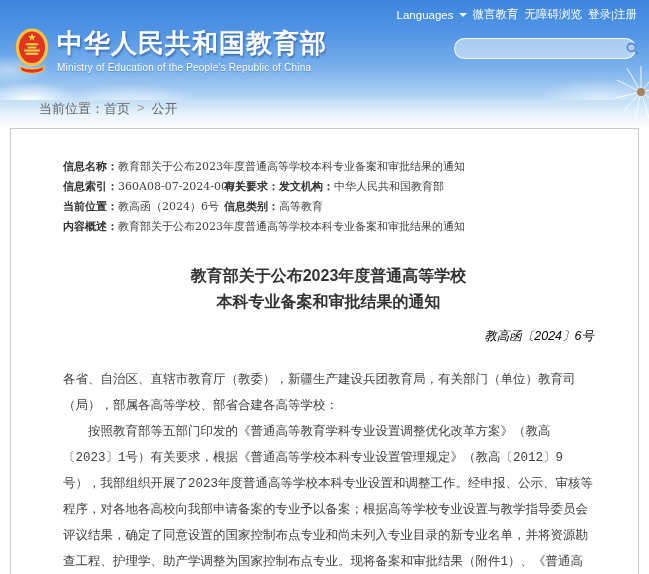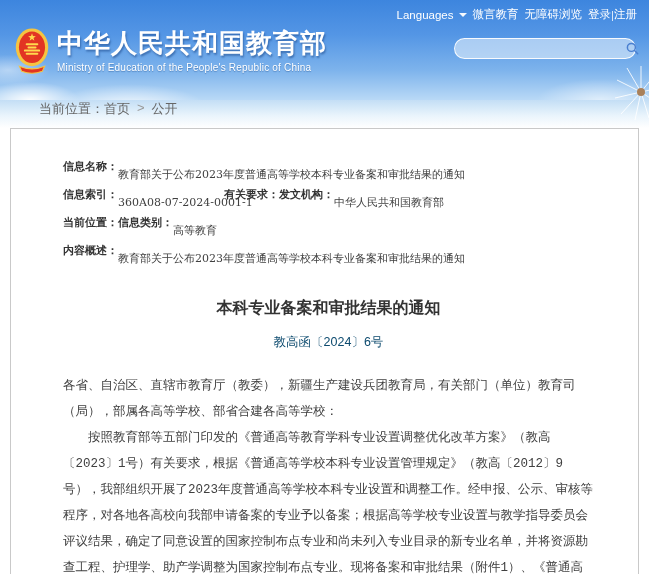--- a/index.html
+++ b/index.html
@@ -81,29 +81,29 @@
     margin: 0 10px;
     height: 500px;
     background: #ffffff;
     border: 1px solid #c9c9c9;
     padding: 28px 44px 0 52px;
   }
 
   .meta { font-family: "DejaVu Serif", serif; font-size: 11px; color: #333; }
   .meta-row { display: flex; line-height: 20px; white-space: nowrap; }
   .m-label { font-weight: bold; color: #333; flex: 0 0 auto; font-family: Liberation Mono, monospace; }
-  .m-val { color: #404040; margin-top: 8px; }
+  .m-val { color: #404040; }
   .m-col1 { width: 106px; }
   .m-col2 { width: 102px; }
 
   .doc-title {
     margin-top: 26px; text-align: center;
     font-size: 16px; font-weight: bold; color: #333; line-height: 26px;
   }
-  .doc-number { margin-top: 13px; text-align: center; font-size: 12.5px; color: #0c4a6e; }
+  .doc-number { margin-top: 13px; text-align: right; font-size: 12.5px; color: #000000; font-style: italic; }
   .doc-body { margin-top: 22px; font-size: 12.5px; color: #404040; line-height: 26px; }
   .doc-body p { margin: 0; font-family: Liberation Mono, monospace; }
   .para-indent { text-indent: 2em; }
 </style>
 </head>
 <body>
 
 <div class="page">
 
   <header class="site-header">
@@ -180,30 +180,32 @@
       </div>
       <div class="meta-row">
         <span class="m-label">信息索引：</span>
         <span class="m-val m-col1">360A08-07-2024-0001-1</span>
         <span class="m-label">有关要求：</span>
         <span class="m-label">发文机构：</span>
         <span class="m-val">中华人民共和国教育部</span>
       </div>
       <div class="meta-row">
         <span class="m-label">当前位置：</span>
+        <span class="m-val m-col1">教高函（2024）6号</span>
         <span class="m-label">信息类别：</span>
         <span class="m-val">高等教育</span>
       </div>
       <div class="meta-row">
         <span class="m-label">内容概述：</span>
         <span class="m-val">教育部关于公布2023年度普通高等学校本科专业备案和审批结果的通知</span>
       </div>
     </div>
 
     <h1 class="doc-title">
+      <div>教育部关于公布2023年度普通高等学校</div>
       <div>本科专业备案和审批结果的通知</div>
     </h1>
 
     <div class="doc-number">教高函〔2024〕6号</div>
 
     <div class="doc-body">
       <p>各省、自治区、直辖市教育厅（教委），新疆生产建设兵团教育局，有关部门（单位）教育司（局），部属各高等学校、部省合建各高等学校：</p>
       <p class="para-indent">按照教育部等五部门印发的《普通高等教育学科专业设置调整优化改革方案》（教高〔2023〕1号）有关要求，根据《普通高等学校本科专业设置管理规定》（教高〔2012〕9号），我部组织开展了2023年度普通高等学校本科专业设置和调整工作。经申报、公示、审核等程序，对各地各高校向我部申请备案的专业予以备案；根据高等学校专业设置与教学指导委员会评议结果，确定了同意设置的国家控制布点专业和尚未列入专业目录的新专业名单，并将资源勘查工程、护理学、助产学调整为国家控制布点专业。现将备案和审批结果（附件1）、《普通高等学校本科专业目录（2024年）》（附件2）一并予以公布。请各地各高校加强对新设专业的建设和管理，不断提高人才培养质量。</p>
     </div>
 

